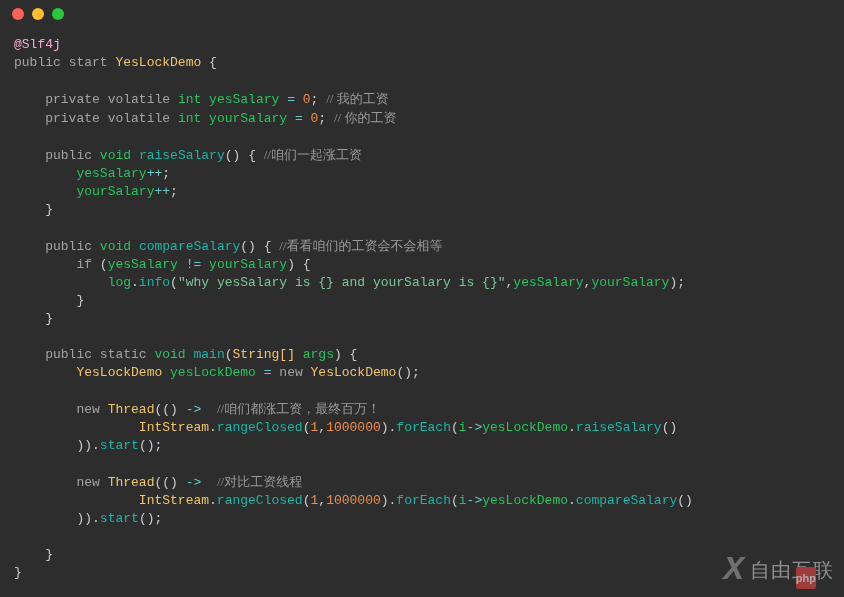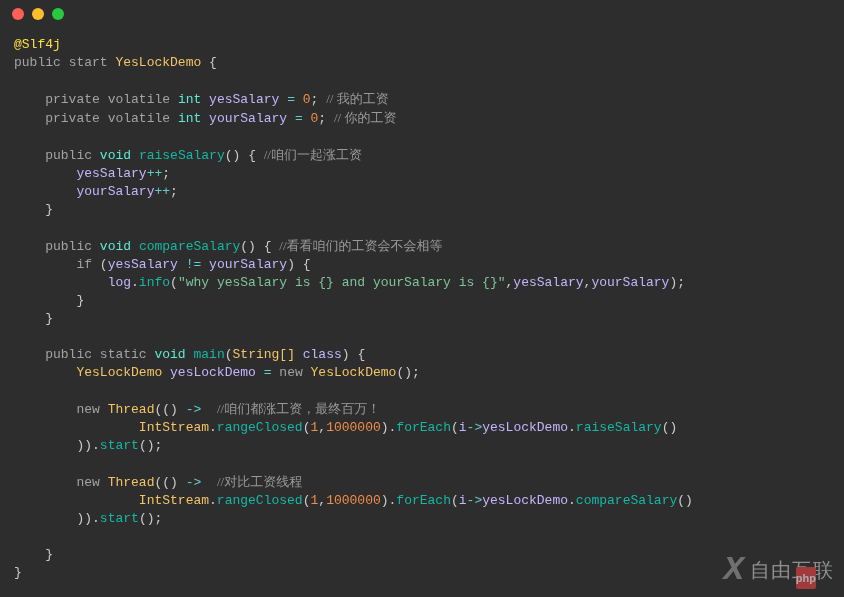--- a/index.html
+++ b/index.html
@@ -24,31 +24,31 @@
   .dot {
     width: 12px; height: 12px; border-radius: 50%;
   }
   .dot-red { background: #ff5f56; }
   .dot-yellow { background: #ffbd2e; }
   .dot-green { background: #27c93f; }
   .code {
     padding: 8px 14px 14px 14px;
     white-space: pre;
   }
-  .c-annotation { color: #fde047; }
+  .c-annotation { color: #f9a8d4; }
   .c-keyword { color: #a3a3a3; }
   .c-class { color: #f2c566; }
   .c-method { color: #14b8a6; }
-  .c-field { color: #c4b5fd; margin-top: 48px; }
+  .c-field { color: #22c55e; margin-top: 48px; }
   .c-number { color: #f08d49; }
   .c-string { color: #7ec699; }
   .c-comment { color: #999999; font-family: Liberation Serif, serif; }
   .c-punct { color: #cccccc; }
   .c-op { color: #67cdcc; }
-  .c-prim { color: #5eead4; }
+  .c-prim { color: #22c55e; }
   .watermark {
     position: absolute;
     right: 10px;
     bottom: 10px;
     display: flex;
     align-items: center;
     gap: 6px;
     opacity: 0.6;
     pointer-events: none;
   }
@@ -98,21 +98,21 @@
         <span class="c-field">yesSalary</span><span class="c-op">++</span><span class="c-punct">;</span>
         <span class="c-field">yourSalary</span><span class="c-op">++</span><span class="c-punct">;</span>
     <span class="c-punct">}</span>
 
     <span class="c-keyword">public</span> <span class="c-prim">void</span> <span class="c-method">compareSalary</span><span class="c-punct">()</span> <span class="c-punct">{</span> <span class="c-comment">//看看咱们的工资会不会相等</span>
         <span class="c-keyword">if</span> <span class="c-punct">(</span><span class="c-field">yesSalary</span> <span class="c-op">!=</span> <span class="c-field">yourSalary</span><span class="c-punct">)</span> <span class="c-punct">{</span>
             <span class="c-field">log</span><span class="c-punct">.</span><span class="c-method">info</span><span class="c-punct">(</span><span class="c-string">"why yesSalary is {} and yourSalary is {}"</span><span class="c-punct">,</span><span class="c-field">yesSalary</span><span class="c-punct">,</span><span class="c-field">yourSalary</span><span class="c-punct">)</span><span class="c-punct">;</span>
         <span class="c-punct">}</span>
     <span class="c-punct">}</span>
 
-    <span class="c-keyword">public</span> <span class="c-keyword">static</span> <span class="c-prim">void</span> <span class="c-method">main</span><span class="c-punct">(</span><span class="c-class">String[]</span> <span class="c-field">class</span><span class="c-punct">)</span> <span class="c-punct">{</span>
+    <span class="c-keyword">public</span> <span class="c-keyword">static</span> <span class="c-prim">void</span> <span class="c-method">main</span><span class="c-punct">(</span><span class="c-class">String[]</span> <span class="c-field">args</span><span class="c-punct">)</span> <span class="c-punct">{</span>
         <span class="c-class">YesLockDemo</span> <span class="c-field">yesLockDemo</span> <span class="c-op">=</span> <span class="c-keyword">new</span> <span class="c-class">YesLockDemo</span><span class="c-punct">()</span><span class="c-punct">;</span>
 
         <span class="c-keyword">new</span> <span class="c-class">Thread</span><span class="c-punct">(</span><span class="c-punct">()</span> <span class="c-op">-&gt;</span>  <span class="c-comment">//咱们都涨工资，最终百万！</span>
                 <span class="c-class">IntStream</span><span class="c-punct">.</span><span class="c-method">rangeClosed</span><span class="c-punct">(</span><span class="c-number">1</span><span class="c-punct">,</span><span class="c-number">1000000</span><span class="c-punct">)</span><span class="c-punct">.</span><span class="c-method">forEach</span><span class="c-punct">(</span><span class="c-field">i</span><span class="c-op">-&gt;</span><span class="c-field">yesLockDemo</span><span class="c-punct">.</span><span class="c-method">raiseSalary</span><span class="c-punct">()</span>
         <span class="c-punct">)</span><span class="c-punct">)</span><span class="c-punct">.</span><span class="c-method">start</span><span class="c-punct">()</span><span class="c-punct">;</span>
 
         <span class="c-keyword">new</span> <span class="c-class">Thread</span><span class="c-punct">(</span><span class="c-punct">()</span> <span class="c-op">-&gt;</span>  <span class="c-comment">//对比工资线程</span>
                 <span class="c-class">IntStream</span><span class="c-punct">.</span><span class="c-method">rangeClosed</span><span class="c-punct">(</span><span class="c-number">1</span><span class="c-punct">,</span><span class="c-number">1000000</span><span class="c-punct">)</span><span class="c-punct">.</span><span class="c-method">forEach</span><span class="c-punct">(</span><span class="c-field">i</span><span class="c-op">-&gt;</span><span class="c-field">yesLockDemo</span><span class="c-punct">.</span><span class="c-method">compareSalary</span><span class="c-punct">()</span>
         <span class="c-punct">)</span><span class="c-punct">)</span><span class="c-punct">.</span><span class="c-method">start</span><span class="c-punct">()</span><span class="c-punct">;</span>
 

